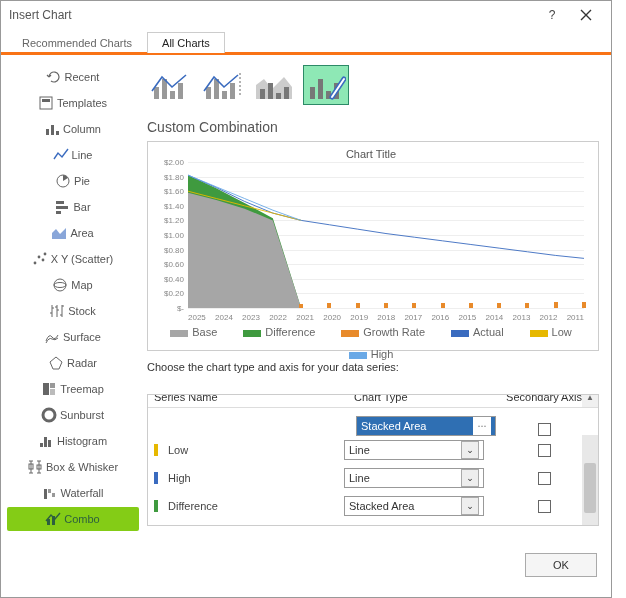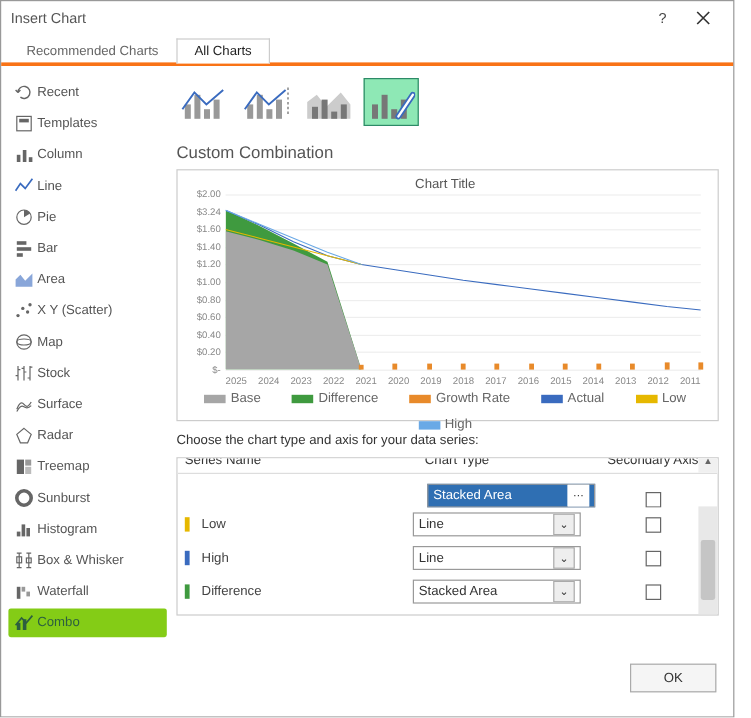--- a/index.html
+++ b/index.html
@@ -6,37 +6,37 @@
   body { font-family: "Segoe UI", Tahoma, sans-serif; font-size: 11px; background: #fff; color: #333; width: 626px; height: 598px; overflow: hidden; }
   .dialog { width: 612px; height: 598px; border: 1px solid #999; display: flex; flex-direction: column; }
   .titlebar { display: flex; align-items: center; height: 28px; padding: 0 8px; }
   .titlebar .title { flex: 1; font-size: 12px; color: #555; }
   .titlebar .winbtn { width: 34px; height: 24px; display: flex; align-items: center; justify-content: center; color: #444; font-size: 12px; }
   .tabs { display: flex; align-items: flex-end; height: 26px; border-bottom: 3px solid #f97316; padding-left: 6px; }
   .tab { padding: 4px 14px; border: 1px solid transparent; border-bottom: none; font-size: 11px; color: #666; position: relative; top: 1px; }
   .tab.active { border-color: #ccc; background: #fff; color: #222; }
   .body { flex: 1; display: flex; min-height: 0; }
   .sidebar { width: 140px; padding: 10px 2px 10px 6px; display: flex; flex-direction: column; gap: 2px; }
-  .nav-item { display: flex; align-items: center; gap: 2px; padding: 3px 6px 3px 4px; color: #555; cursor: default; border-radius: 2px; }
+  .nav-item { display: flex; align-items: center; gap: 2px; padding: 3px 6px 3px 4px; color: #555; cursor: default; border-radius: 2px; justify-content: center; }
   .nav-item.active { background: #84cc16; color: #2d5f3f; }
   .nav-item .icon { width: 18px; height: 18px; display: flex; align-items: center; justify-content: center; color: #666; }
   .main { flex: 1; display: flex; flex-direction: column; padding: 10px 12px 6px 6px; min-height: 0; }
   .thumbs { display: flex; gap: 6px; margin-bottom: 8px; }
   .thumb { width: 46px; height: 40px; border: 1px solid transparent; display:flex; align-items:center; justify-content:center; }
   .thumb.selected { background: #8ee8b5; border-color: #2d8a67; }
   .section-title { font-size: 14px; color: #555; margin: 6px 0 6px 0; }
   .chart-preview { border: 1px solid #ccc; height: 210px; padding: 6px 10px 2px 6px; position: relative; }
   .chart-title { text-align: center; font-size: 11px; color: #555; margin-bottom: 2px; }
   .plot { position: relative; height: 146px; margin-left: 34px; margin-right: 4px; }
   .gridline { position: absolute; left: 0; right: 0; border-top: 1px solid #eee; }
   .ylabel { position: absolute; left: -34px; width: 30px; text-align: right; font-size: 8px; color: #888; transform: translateY(-50%); }
   .xlabels { position: absolute; bottom: -14px; left: 0; right: 0; display: flex; justify-content: space-between; font-size: 8px; color: #888; }
   .legend { display: flex; flex-wrap: wrap; gap: 10px 26px; justify-content: center; margin-top: 18px; font-size: 11px; color: #666; }
   .legend span.swatch { display:inline-block; width:18px; height:7px; margin-right:4px; vertical-align:middle; }
-  .series-header { font-size: 11px; color: #333; margin: 10px 0 8px 0; }
+  .series-header { font-size: 11px; color: #333; margin: 10px 0 21px 0; }
   .series-box { border: 1px solid #ccc; height: 132px; position: relative; overflow: hidden; }
   .scroll-thumb { position:absolute; right:0; top:40px; width:16px; bottom:0; background:#e8e8e8; }
   .scroll-thumb .handle { position:absolute; left:2px; right:2px; top:28px; height:50px; background:#c5c5c5; border-radius:2px; }
   .series-head { display:flex; background:#fff; border-bottom:1px solid #ddd; font-size:11px; color:#333; padding:4px 6px; position:relative; top:-8px; }
   .series-head .col1 { width: 190px; }
   .series-head .col2 { flex:1; text-align:left; padding-left:10px; }
   .series-head .col3 { width: 96px; text-align:center; }
   .series-head .scrollup { position:absolute; right:0; top:0; bottom:0; width:16px; display:flex; align-items:center; justify-content:center; color:#666; font-size:8px; background:#f0f0f0; }
   .series-row { display:flex; align-items:center; padding: 4px 6px; }
   .series-row .marker { width:4px; height:12px; margin-right:10px; }
@@ -286,21 +286,21 @@
       </div>
 
       <div class="section-title">Custom Combination</div>
 
       <div class="chart-preview">
         <div class="chart-title">Chart Title</div>
         <div class="plot" id="plot">
             <div class="gridline" style="top: 0%;"></div>
             <div class="ylabel" style="top: 0%;">$2.00</div>
             <div class="gridline" style="top: 10%;"></div>
-            <div class="ylabel" style="top: 10%;">$3.24</div>
+            <div class="ylabel" style="top: 10%;">$1.80</div>
             <div class="gridline" style="top: 20%;"></div>
             <div class="ylabel" style="top: 20%;">$1.60</div>
             <div class="gridline" style="top: 30%;"></div>
             <div class="ylabel" style="top: 30%;">$1.40</div>
             <div class="gridline" style="top: 40%;"></div>
             <div class="ylabel" style="top: 40%;">$1.20</div>
             <div class="gridline" style="top: 50%;"></div>
             <div class="ylabel" style="top: 50%;">$1.00</div>
             <div class="gridline" style="top: 60%;"></div>
             <div class="ylabel" style="top: 60%;">$0.80</div>

